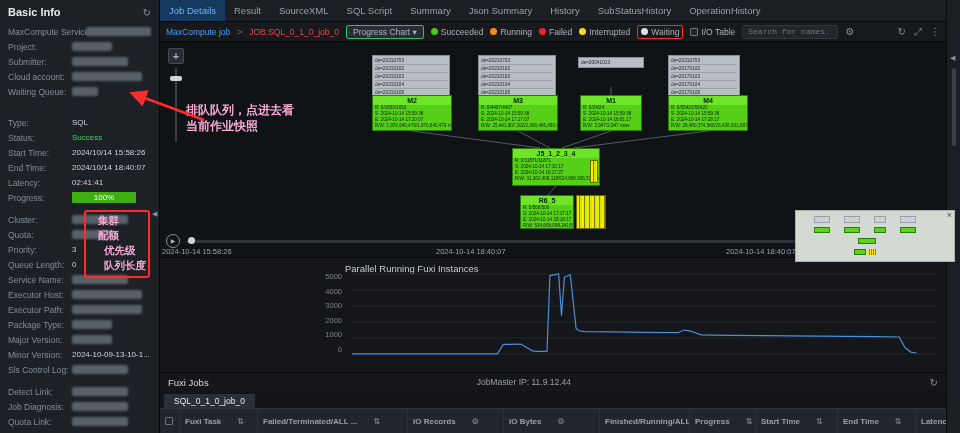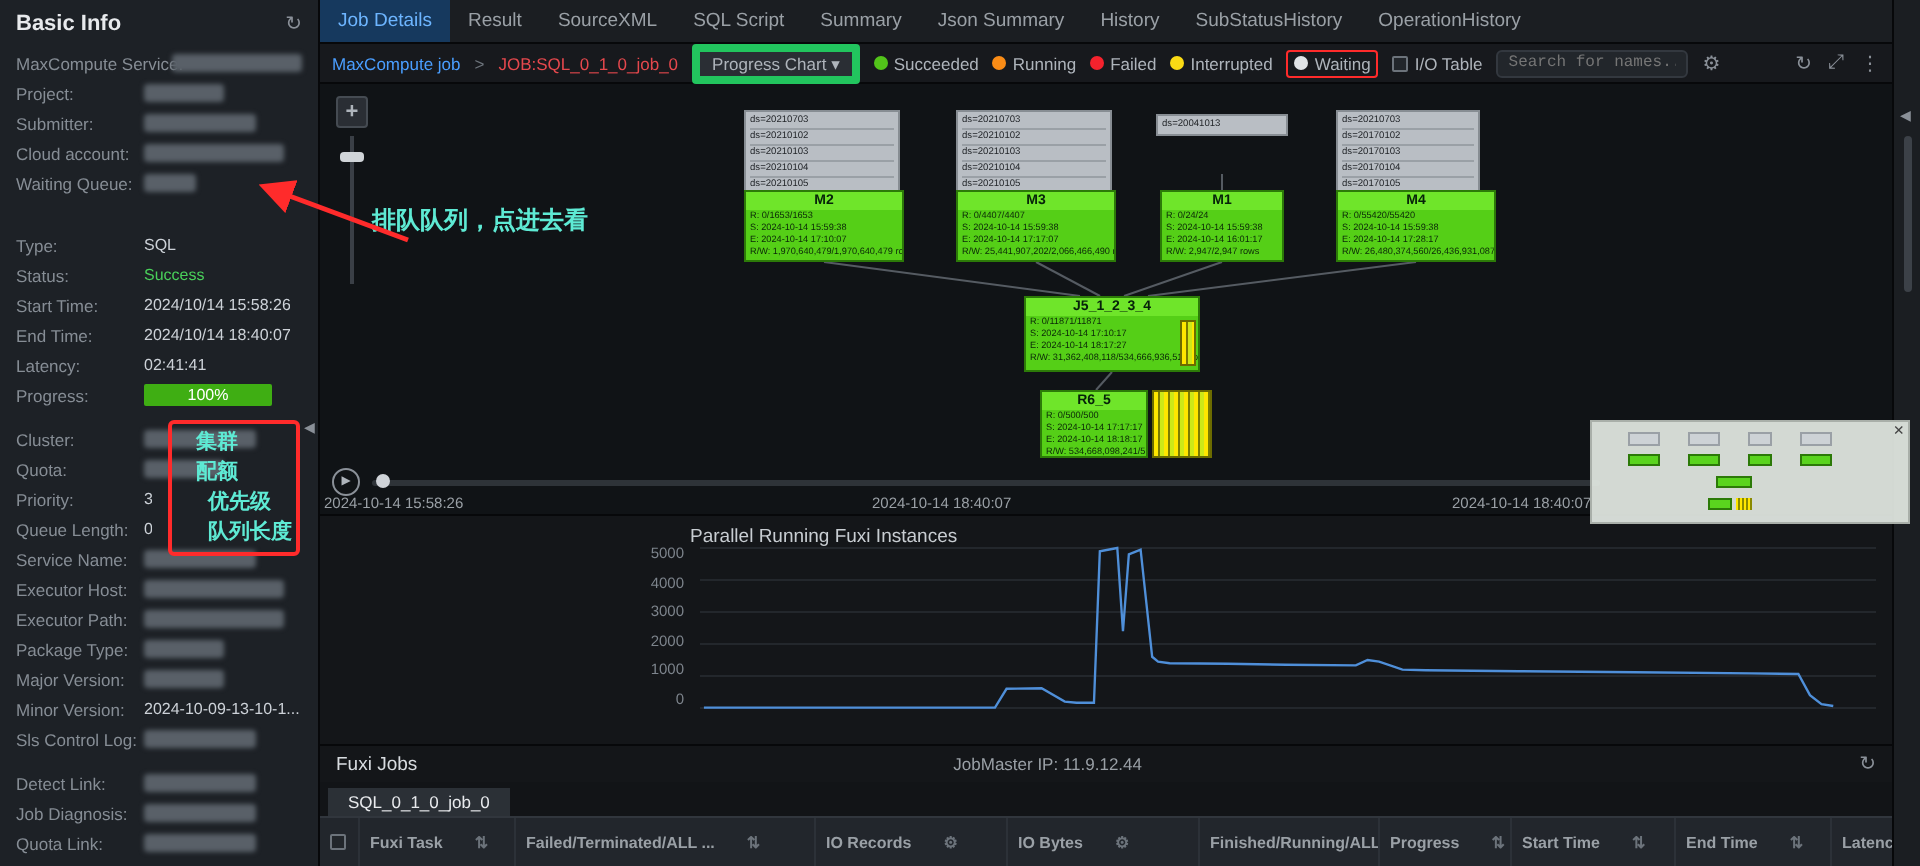--- a/index.html
+++ b/index.html
@@ -25,21 +25,21 @@
   
   .main{position:absolute;left:160px;top:0;width:786px;height:358px;}
   .tabs{height:22px;background:#1b1e22;border-bottom:1px solid #07080a;display:flex;font-size:9.5px;color:#9aa0a6;}
   .tab{padding:0 9px;line-height:22px;cursor:pointer;white-space:nowrap;}
   .tab.active{background:#16395e;color:#6db5ff;}
   .tb{height:20px;background:#17191d;border-bottom:1px solid #07080a;display:flex;
       align-items:center;gap:7px;padding:0 6px;font-size:8.5px;}
   .crumb-root{color:#4a9eff;cursor:pointer;}
   .crumb-sep{color:#6c737b;}
   .crumb-job{color:#e5484d;}
-  .pcbtn{background:#2a2e34;border:4px solid #22c55e;border-radius:2px;padding:1px 6px;
+  .pcbtn{background:#2a2e34;border:1px solid #22c55e;border-radius:2px;padding:1px 6px;
          color:#aeb4bb;cursor:pointer;white-space:nowrap;}
   .leg{display:flex;align-items:center;gap:3px;color:#aeb4bb;cursor:pointer;white-space:nowrap;}
   .leg.hl{border:1px solid #ff2b2b;border-radius:2px;padding:1px 3px;}
   .dot{width:7px;height:7px;border-radius:50%;}
   .c-green{background:#52c41a;}.c-orange{background:#fa8c16;}.c-red{background:#f5222d;}
   .c-yellow{background:#fadb14;}.c-gray{background:#e0e3e6;}
   .cb{width:8px;height:8px;border:1px solid #6c737b;border-radius:1px;background:#22262b;}
   .search{background:#22262b;border:1px solid #33383f;border-radius:3px;height:14px;width:96px;
           font-size:8px;color:#9aa0a6;padding:0 5px;font-family:Liberation Mono, monospace;}
   .tb-ic{color:#8a9098;font-size:10px;cursor:pointer;}
@@ -90,21 +90,21 @@
   .fx-tab.active{background:#2b3036;color:#e8eaed;}
   .fx-thead{display:flex;background:#22262c;border-top:1px solid #31363d;height:25px;font-size:8px;color:#9aa0a6;}
   .th{display:flex;align-items:center;gap:16px;padding:0 5px;border-right:1px solid #2c3138;overflow:hidden;white-space:nowrap;font-weight:bold;}
   .th .ic{color:#6c737b;font-size:8px;cursor:pointer;}
   
   .rstrip{position:absolute;right:0;top:0;width:14px;height:433px;background:#1b1e22;border-left:1px solid #07080a;}
   .rs-arrow{position:absolute;left:3px;top:54px;color:#8a9098;font-size:7px;cursor:pointer;}
   .rs-thumb{position:absolute;left:5px;top:68px;width:4px;height:78px;background:#3c4148;border-radius:2px;cursor:grab;}
   .sb-collapse{position:absolute;left:152px;top:210px;color:#8a9098;font-size:7px;z-index:4;cursor:pointer;}
   
-  .ann{position:absolute;color:#5eead4;font-weight:bold;z-index:8;}
+  .ann{position:absolute;color:#f9a8d4;font-weight:bold;z-index:8;}
   .ann-note{left:186px;top:102px;font-size:12px;line-height:16px;white-space:nowrap;}
   .ann-box{position:absolute;left:84px;top:210px;width:66px;height:68px;border:2px solid #ff2b2b;
            border-radius:3px;z-index:7;pointer-events:none;}
   .ann-lab{font-size:10.5px;}
   .ann-arrow{position:absolute;left:118px;top:86px;z-index:8;pointer-events:none;}
 </style>
 </head>
 <body>
 
 <div class="page">
@@ -454,20 +454,21 @@
     <span class="mm-s" style="left:72px;top:38px;width:8px;height:6px;"></span>
   </div>
 
   <div class="rstrip">
     <span class="rs-arrow">◀</span>
     <span class="rs-thumb"></span>
   </div>
 
   <div class="ann ann-note">
     <div>排队队列，点进去看</div>
+    <div>当前作业快照</div>
   </div>
   <svg class="ann-arrow" width="96" height="42">
     <defs>
       <marker id="arrh" markerWidth="7" markerHeight="7" refX="5" refY="3.5" orient="auto">
         <path d="M0,0 L7,3.5 L0,7 Z" fill="#ff2b2b"></path>
       </marker>
     </defs>
     <line x1="86" y1="34" x2="16" y2="8" stroke="#ff2b2b" stroke-width="2.5" marker-end="url(#arrh)"></line>
   </svg>
   <div class="ann-box"></div>

